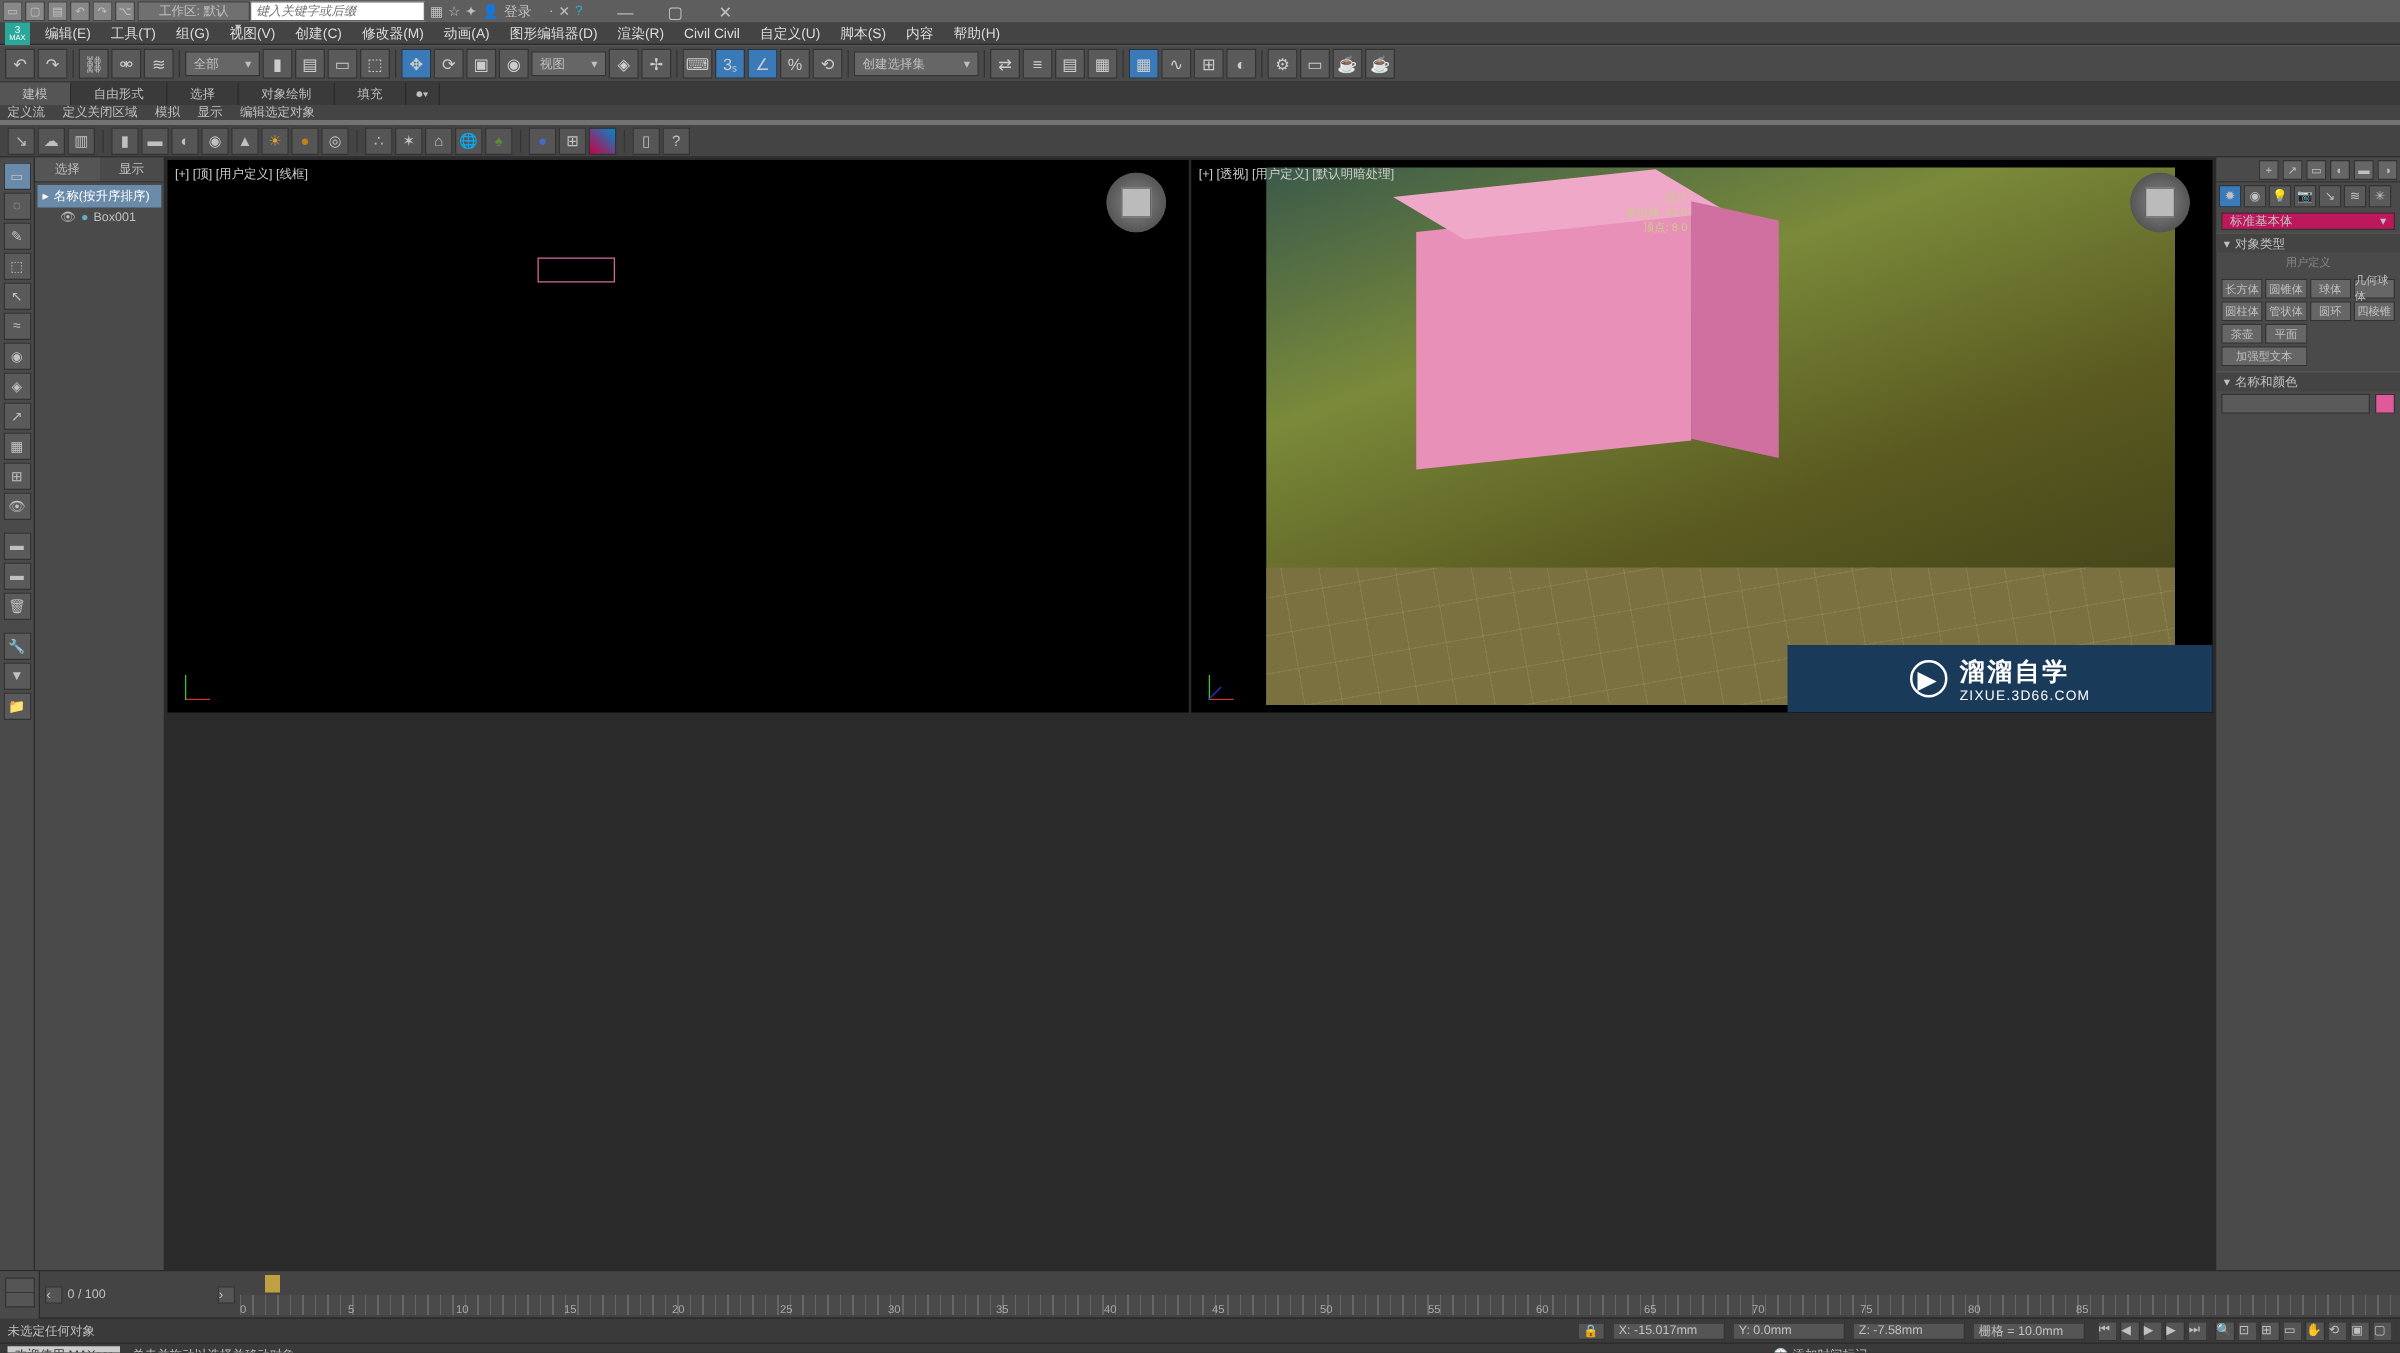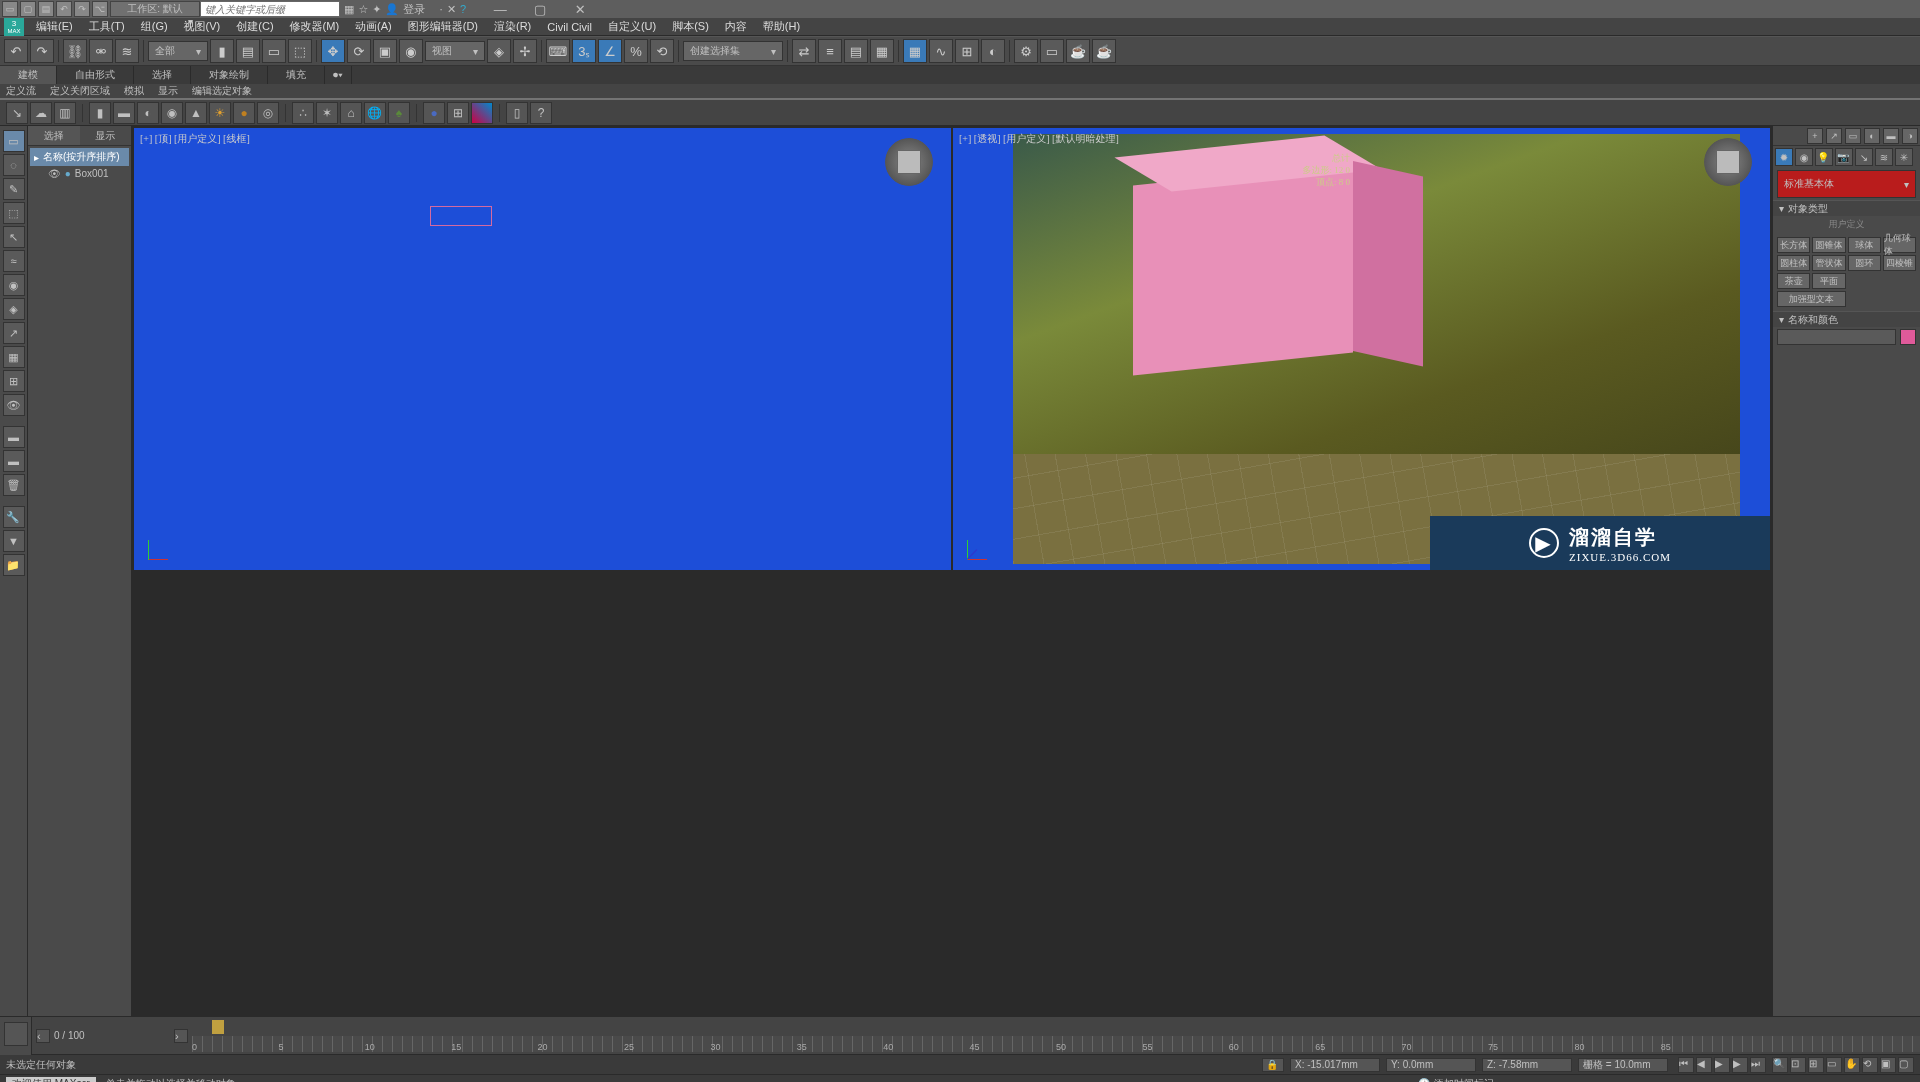--- a/index.html
+++ b/index.html
@@ -61,21 +61,21 @@
 .tool-sep { width:1px; height:22px; background:#333; margin:0 2px; }
 
 
 .ribbon-tabs {
   height:18px; background:#3a3a3a; display:flex; align-items:center; font-size:10px;
 }
 .ribbon-tabs .rtab { padding:0 18px; height:18px; display:flex; align-items:center; border-right:1px solid #2a2a2a;}
 .ribbon-tabs .rtab.active { background:#555; }
 .ribbon-sub {
   height:16px; background:#444; display:flex; align-items:center; font-size:10px; padding:0 6px;
-  border-bottom:2px solid #737373;
+  border-bottom:4px solid #737373;
 }
 .ribbon-sub span { margin-right:14px; }
 
 
 .aux-row {
   height:26px; background:#444; border-bottom:1px solid #2a2a2a;
   display:flex; align-items:center; padding:0 6px; gap:2px;
 }
 .aux-btn { width:22px; height:22px; background:#555; border:1px solid #333;
   display:flex; align-items:center; justify-content:center; font-size:12px;}
@@ -96,21 +96,21 @@
 .scene-panel { width:104px; background:#4a4a4a; border-right:1px solid #2a2a2a; }
 .scene-hdr { height:20px; display:flex; }
 .scene-hdr div { flex:1; text-align:center; font-size:10px; line-height:20px; border-bottom:1px solid #333;}
 .scene-hdr div.on { background:#555; }
 .scene-list { padding:2px; font-size:10px; }
 .scene-list .row { padding:2px 4px; display:flex; align-items:center; gap:4px;}
 .scene-list .row.sel { background:#6a8aaa; color:#fff;}
 
 
 .viewports { flex:1; display:grid; grid-template:1fr 1fr / 1fr 1fr; gap:2px; padding:2px; background:#2a2a2a;}
-.vp { background:#1d4ed8; position:relative; overflow:hidden;font-family:Liberation Serif, serif;}
+.vp { background:#000000; position:relative; overflow:hidden;}
 .vp.active { outline:1px solid #d8b040; outline-offset:-1px;}
 .vp-label { position:absolute; top:4px; left:6px; font-size:10px; color:#ccc; }
 .vp-cube { position:absolute; top:10px; right:18px; width:48px; height:48px;
   background:radial-gradient(circle,#888 0%,#555 70%,transparent 72%); border-radius:50%;
   display:flex; align-items:center; justify-content:center;}
 .vp-cube::after{content:""; width:22px; height:22px; background:#bbb; border:1px solid #666;}
 .axis { position:absolute; bottom:10px; left:14px; width:26px; height:26px;}
 .axis .x{position:absolute; bottom:0; left:0; width:20px; height:1px; background:#c33;}
 .axis .y{position:absolute; bottom:0; left:0; width:1px; height:20px; background:#3c3;}
 .axis .z{position:absolute; bottom:0; left:0; width:14px; height:1px; background:#33c; transform:rotate(-45deg); transform-origin:left;}
@@ -150,21 +150,21 @@
 
 
 .cmd-panel { width:148px; background:#4a4a4a; border-left:1px solid #2a2a2a;
   display:flex; flex-direction:column;}
 .cmd-icons-top { height:20px; display:flex; justify-content:flex-end; gap:3px; padding:2px; border-bottom:1px solid #333;}
 .cmd-icons-top div{width:16px;height:16px;background:#666;border:1px solid #333;font-size:9px;display:flex;align-items:center;justify-content:center;}
 .cmd-tabs { display:flex; padding:2px; gap:2px;}
 .cmd-tab { width:18px; height:18px; background:#5a5a5a; border:1px solid #333; font-size:10px;
   display:flex; align-items:center; justify-content:center;}
 .cmd-tab.on { background:#3a7ab8;}
-.cmd-drop { height:28px; background:#b91c1c; border:1px solid #333; font-size:10px; padding:0 6px;
+.cmd-drop { height:14px; background:#be185d; border:1px solid #333; font-size:10px; padding:0 6px;
   display:flex; align-items:center; justify-content:space-between; margin:2px 4px;}
 .rollout-hdr { height:16px; background:#444; font-size:10px; padding:0 6px;
   display:flex; align-items:center; border-top:1px solid #555;}
 .obj-grid { display:grid; grid-template-columns:1fr 1fr 1fr 1fr; gap:2px; padding:4px;}
 .obj-btn { height:16px; background:#666; border:1px solid #333; font-size:9px;
   display:flex; align-items:center; justify-content:center;}
 .color-sw { width:16px; height:16px; background:#e05a9a; border:1px solid #333; float:right; margin:2px 6px;}
 .name-field { height:16px; background:#5a5a5a; border:1px solid #333; margin:2px 4px;}
 
 

